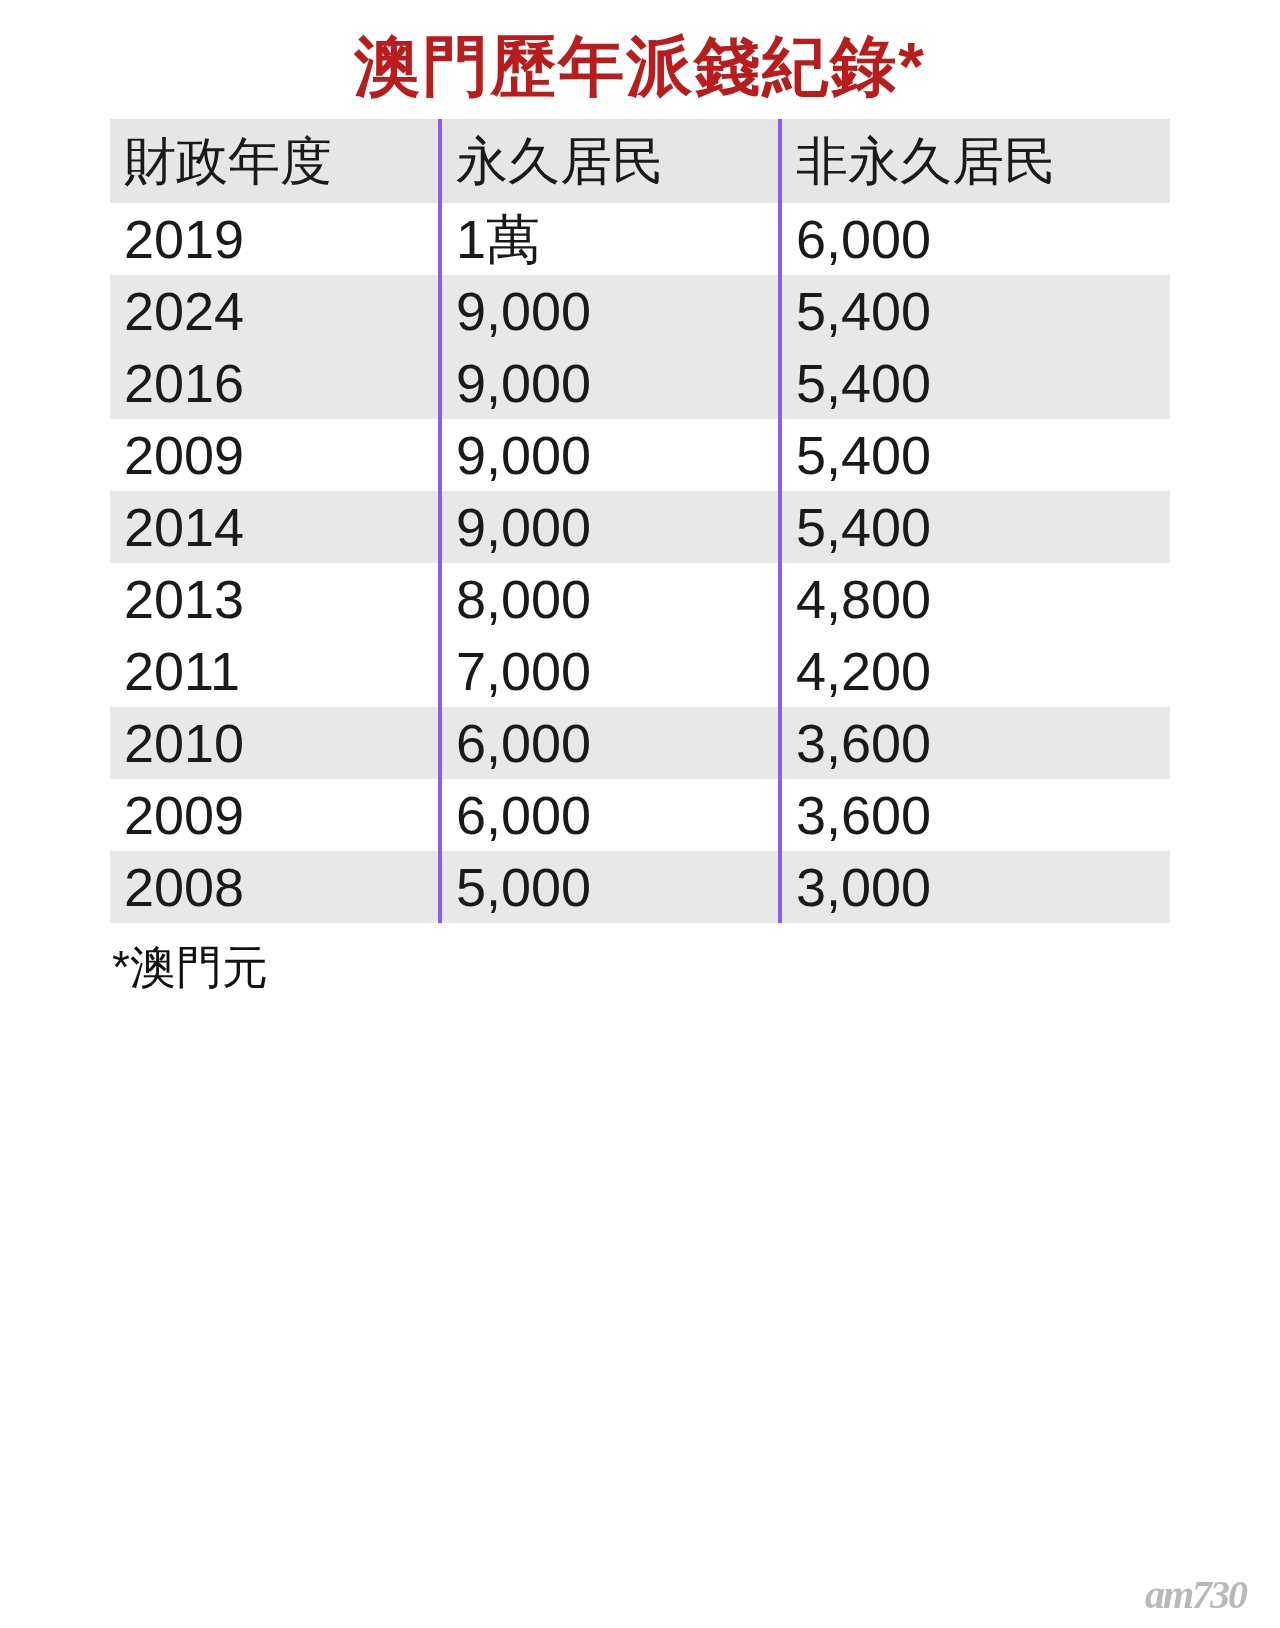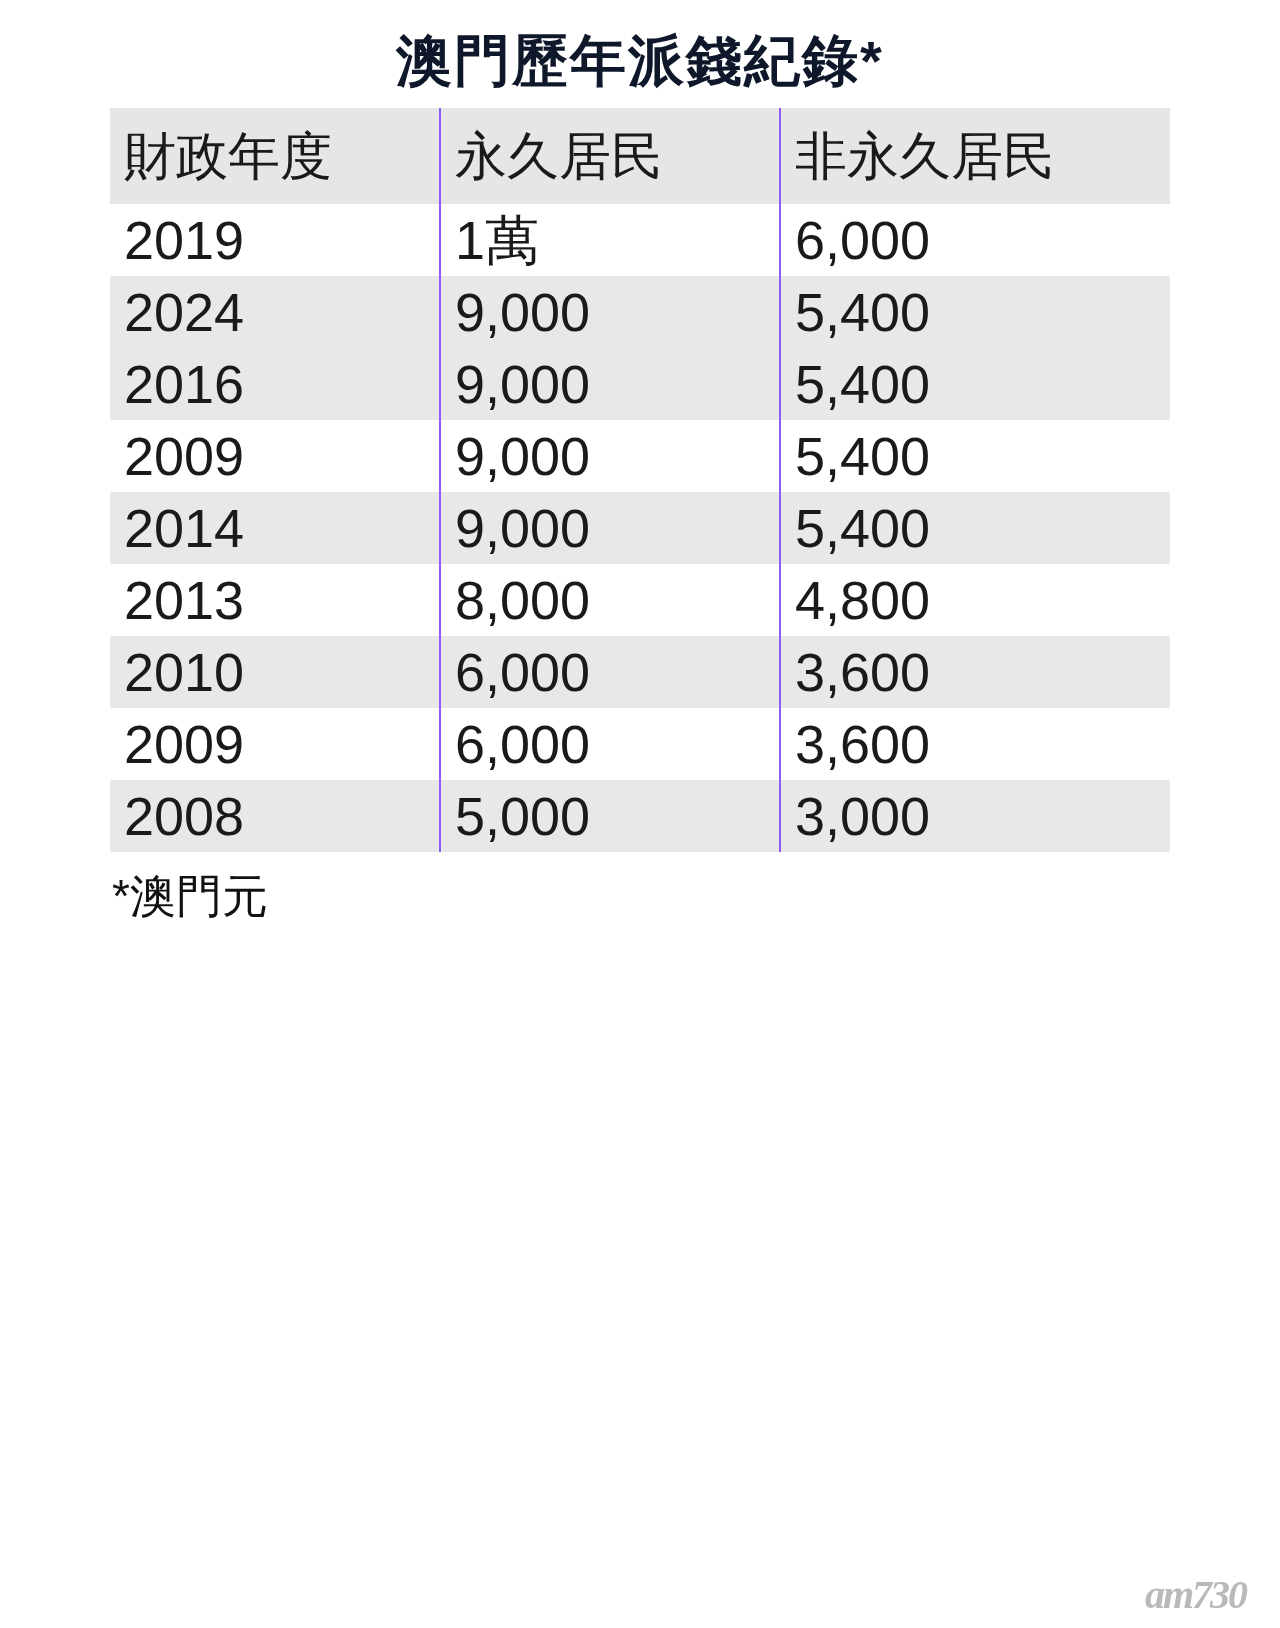--- a/index.html
+++ b/index.html
@@ -18,26 +18,26 @@
   .infographic {
     position: absolute;
     left: 0;
     top: 0;
     width: 1280px;
     height: 1628px;
     box-sizing: border-box;
   }
   .title {
     text-align: center;
-    font-size: 56px;
+    font-size: 66px;
     font-weight: bold;
     letter-spacing: 2px;
     line-height: 1.1;
     padding: 30px 0 16px 0;
-    color: #0f172a;
+    color: #b91c1c;
     font-family: "Liberation Sans", sans-serif;
   }
   table.data-table {
     border-collapse: collapse;
     width: 1060px;
     margin: 0 auto;
     table-layout: fixed;
   }
   table.data-table col.c-year  { width: 330px; }
   table.data-table col.c-perm  { width: 340px; }
@@ -51,32 +51,32 @@
     height: 72px;
     padding: 0 0 0 14px;
     text-align: left;
     vertical-align: middle;
     color: #1a1a1a;
     white-space: nowrap;
   }
   table.data-table thead th {
     font-size: 52px;
     background: #e6e6e6;
-    height: 96px;
+    height: 84px;
   }
   tbody tr.alt td {
     background: #e8e8e8;
   }
   tbody tr.plain td {
     background: #ffffff;
   }
   
   table.data-table th.sep,
   table.data-table td.sep {
-    border-left: 2px solid #8b5cf6;
+    border-left: 4px solid #8b5cf6;
   }
   thead th.sep {
     border-left: 5px solid #111111;
   }
   .footnote {
     font-size: 46px;
     margin: 14px 8px 0 112px;
     color: #111111;
   }
   .watermark {
@@ -135,20 +135,25 @@
       <tr class="alt">
         <td>2014</td>
         <td class="sep">9,000</td>
         <td class="sep">5,400</td>
       </tr>
       <tr class="plain">
         <td>2013</td>
         <td class="sep">8,000</td>
         <td class="sep">4,800</td>
       </tr>
+      <tr class="plain">
+        <td>2011</td>
+        <td class="sep">7,000</td>
+        <td class="sep">4,200</td>
+      </tr>
       <tr class="alt">
         <td>2010</td>
         <td class="sep">6,000</td>
         <td class="sep">3,600</td>
       </tr>
       <tr class="plain">
         <td>2009</td>
         <td class="sep">6,000</td>
         <td class="sep">3,600</td>
       </tr>

